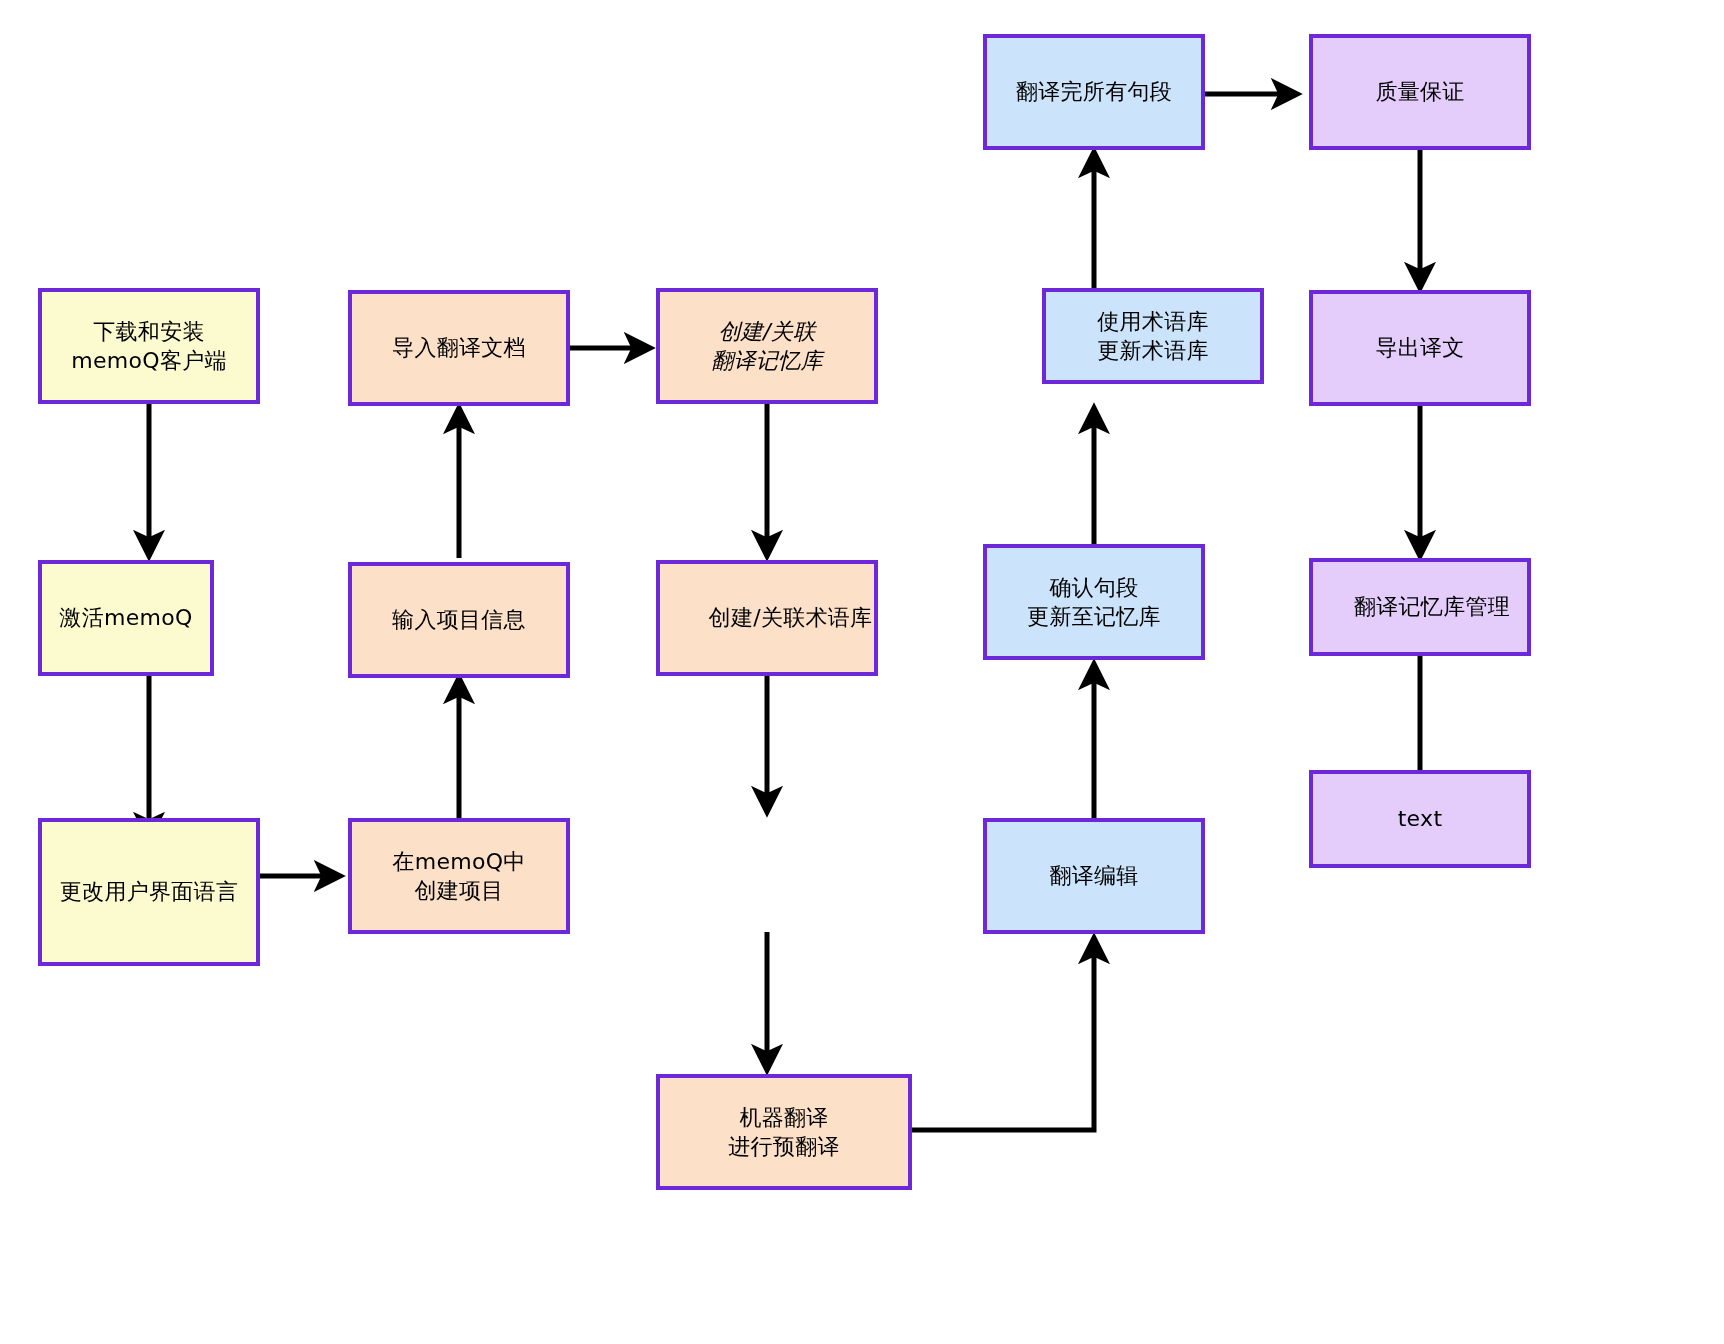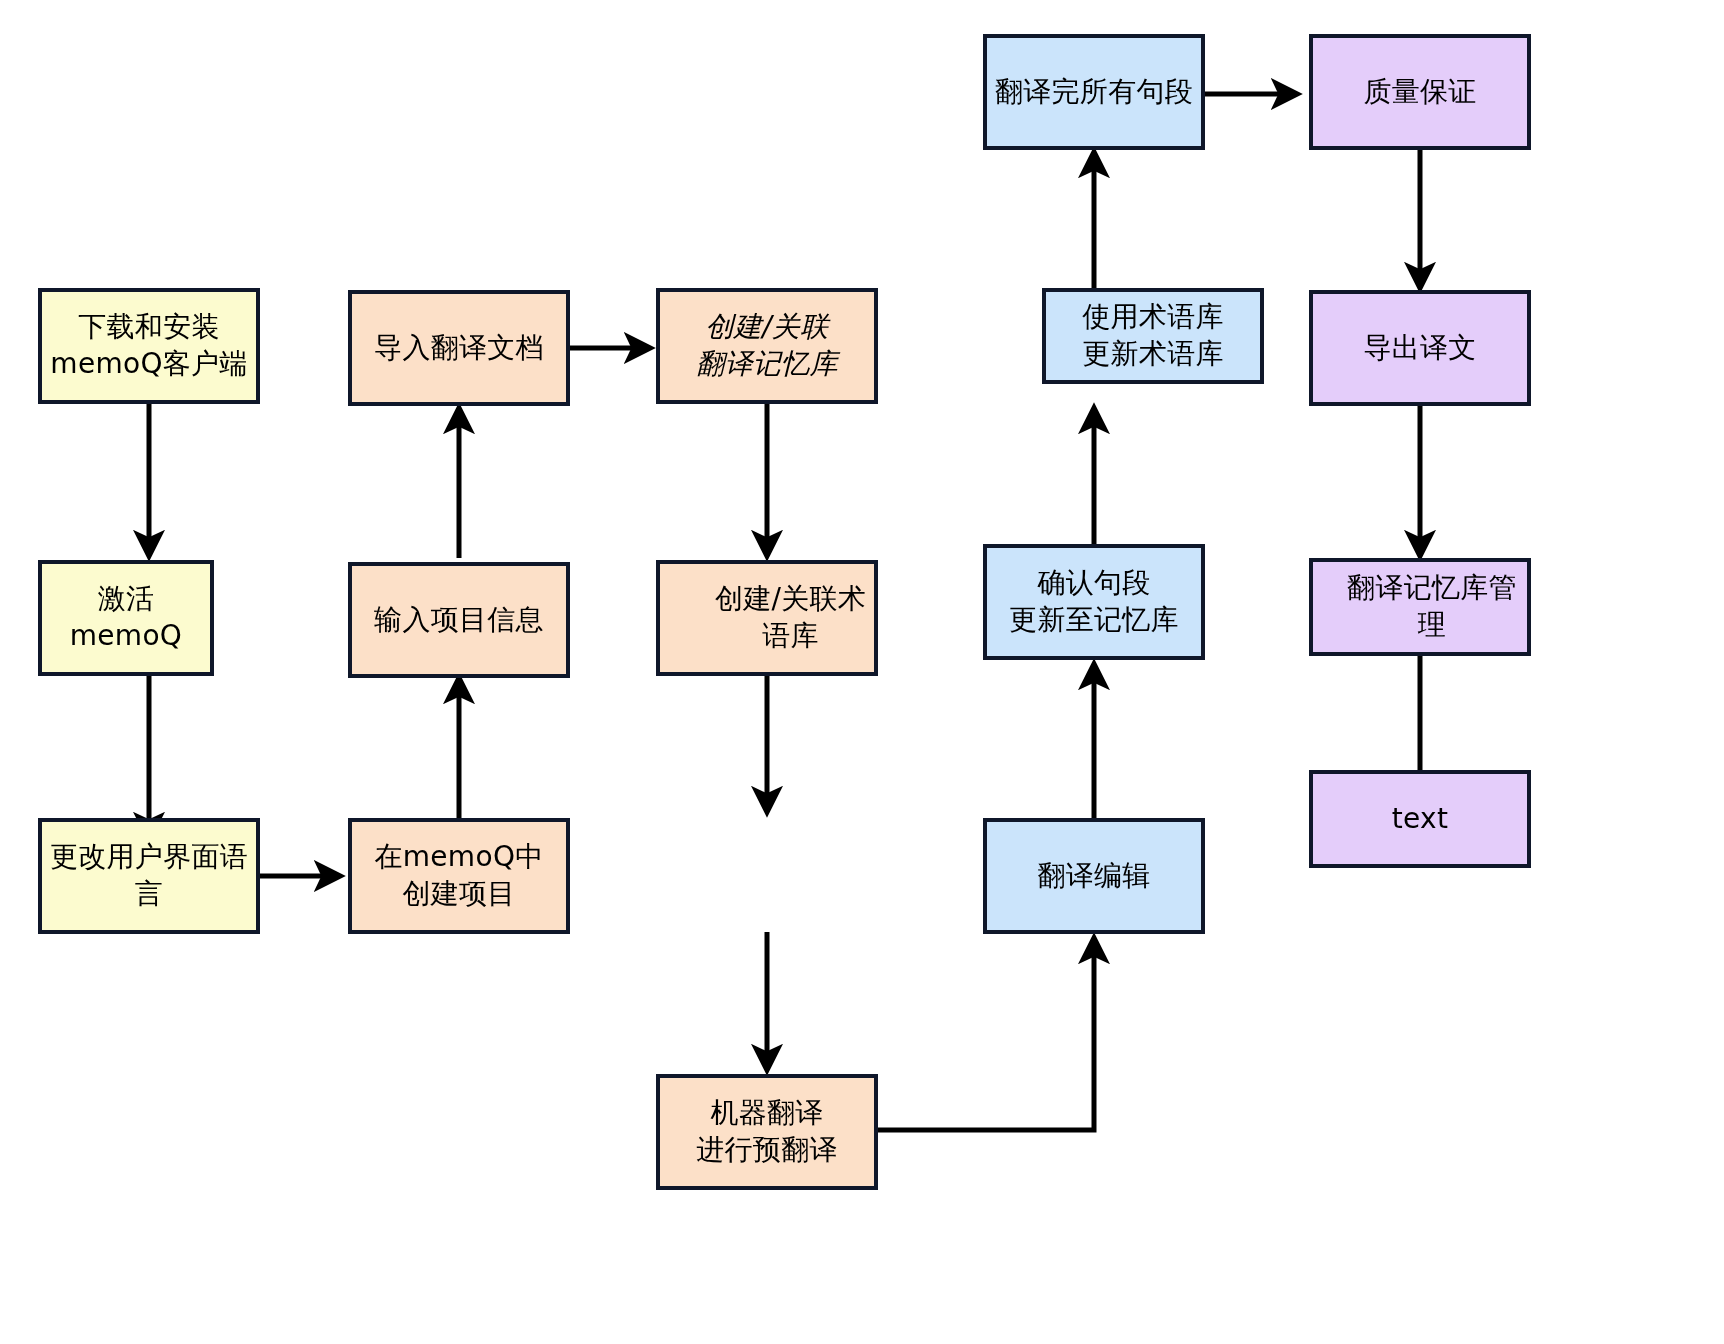--- a/index.html
+++ b/index.html
@@ -21,26 +21,26 @@
     position: absolute;
     left: 0;
     top: 0;
     width: 1724px;
     height: 1344px;
     pointer-events: none;
   }
   .node {
     position: absolute;
     box-sizing: border-box;
-    border: 4px solid #0f172a;
+    border: 4px solid #6d28d9;
     display: flex;
     align-items: center;
     justify-content: center;
     text-align: center;
-    font-size: 28px;
+    font-size: 22px;
     line-height: 1.32;
     color: #000000;
     white-space: pre-line;
     letter-spacing: 0.3px;
   }
   .fill-yellow { background: #fcfbcf; }
   .fill-peach  { background: #fce0c8; }
   .fill-blue   { background: #cbe4fb; }
   .fill-purple { background: #e4cdfa; }
 </style>
@@ -91,36 +91,36 @@
 
       <path d="M1420,656 L1420,808"></path>
     </g>
   </svg>
 
   <div class="node fill-yellow" style="left:38px; top:288px; width:222px; height:116px;">下载和安装
 memoQ客户端</div>
 
   <div class="node fill-yellow" style="left:38px; top:560px; width:176px; height:116px;">激活memoQ</div>
 
-  <div class="node fill-yellow" style="left:38px; top:818px; width:222px; height:116px;">更改用户界面语言</div>
+  <div class="node fill-yellow" style="left:38px; top:818px; width:222px; height:148px;">更改用户界面语言</div>
 
   <div class="node fill-peach" style="left:348px; top:818px; width:222px; height:116px;">在memoQ中
 创建项目</div>
 
   <div class="node fill-peach" style="left:348px; top:562px; width:222px; height:116px;">输入项目信息</div>
 
   <div class="node fill-peach" style="left:348px; top:290px; width:222px; height:116px;">导入翻译文档</div>
 
   <div class="node fill-peach" style="left:656px; top:288px; width:222px; height:116px;font-style:italic;">创建/关联
 翻译记忆库</div>
 
   <div class="node fill-peach" style="left:656px; top:560px; width:222px; height:116px;padding-left:47px;">创建/关联术语库</div>
 
 
-  <div class="node fill-peach" style="left:656px; top:1074px; width:222px; height:116px;">机器翻译
+  <div class="node fill-peach" style="left:656px; top:1074px; width:256px; height:116px;">机器翻译
 进行预翻译</div>
 
   <div class="node fill-blue" style="left:983px; top:818px; width:222px; height:116px;">翻译编辑</div>
 
   <div class="node fill-blue" style="left:983px; top:544px; width:222px; height:116px;">确认句段
 更新至记忆库</div>
 
   <div class="node fill-blue" style="left:1042px; top:288px; width:222px; height:96px;">使用术语库
 更新术语库</div>
 

